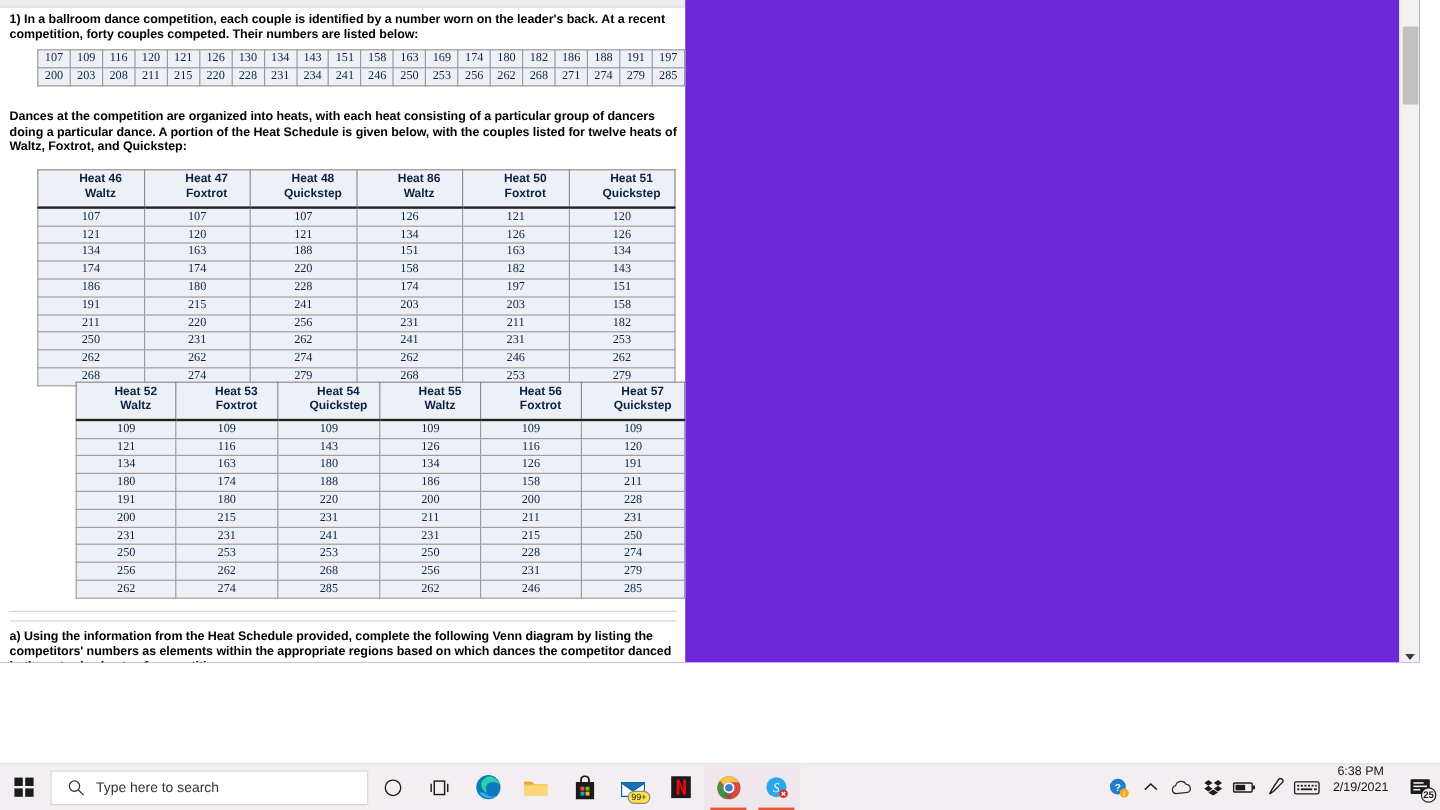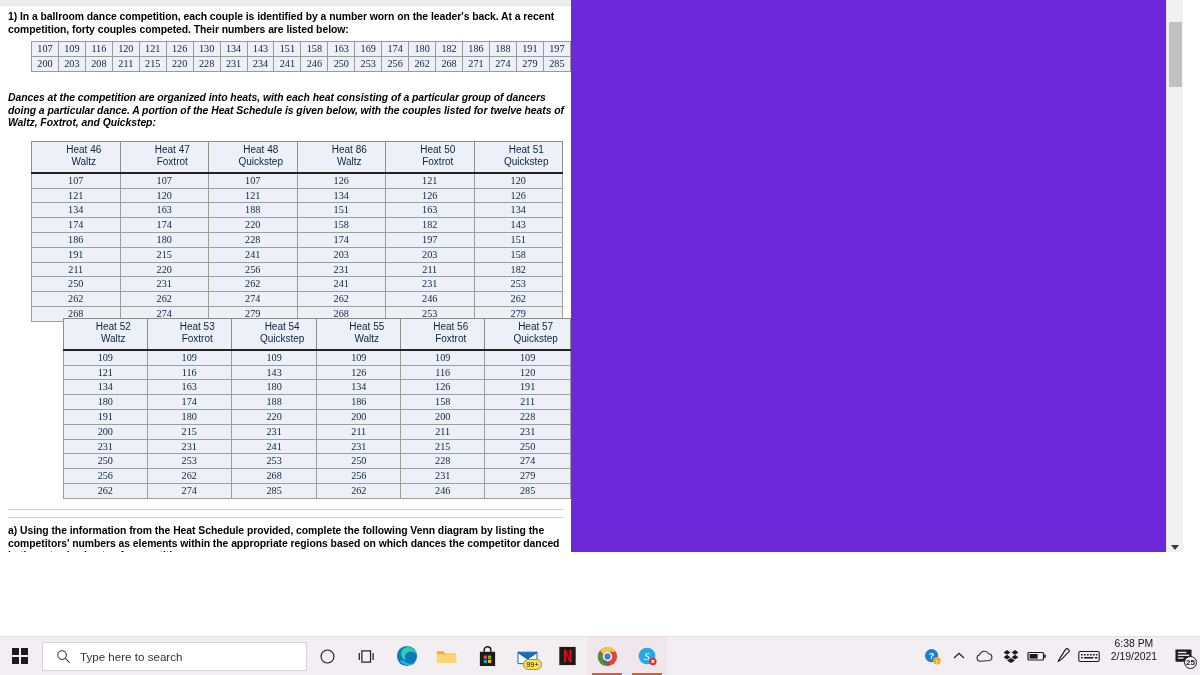--- a/index.html
+++ b/index.html
@@ -24,21 +24,21 @@
   #page {
     position: absolute; left: 0; top: 6px; width: 571px; min-height: 546px;
     background: #ffffff; padding: 0;
   }
 
   .para {
     font-size: 10.4px; font-weight: bold; color: #000; line-height: 12.6px;
     letter-spacing: -0.05px;
   }
   #q1 { position: absolute; left: 8px; top: 5px; width: 556px; }
-  #para2 { position: absolute; left: 8px; top: 86px; width: 556px; font-style: italic; }
+  #para2 { position: absolute; left: 8px; top: 86px; width: 556px; }
   #para-a { position: absolute; left: 8px; top: 519px; width: 560px; }
 
   
   table.grid { border-collapse: collapse; }
   table.grid td, table.grid th {
     border: 1px solid #9a9a9a;
     background: #eef0f8;
     color: #0b2240;
     font-size: 10.2px;
     text-align: center;
@@ -49,21 +49,21 @@
   #numbers-table td { width: 35px; height: 14px; padding: 0 1px; line-height: 14px; }
 
   
   .heat-table { position: absolute; border-collapse: collapse; }
   .heat-table th {
     border: 1px solid #8d8d8d;
     border-bottom: 2px solid #222;
     background: #eef0f8;
     color: #0b2240;
     font-size: 10px;
-    font-weight: normal;
+    font-weight: bold;
     line-height: 12.4px;
     padding: 2px 0 3px 16px;
     font-family: "Liberation Sans", sans-serif;
     white-space: pre-line;
   }
   .heat-table td {
     border: 1px solid #9e9e9e;
     background: #eef0f8;
     color: #0b2240;
     font-size: 10.2px;

